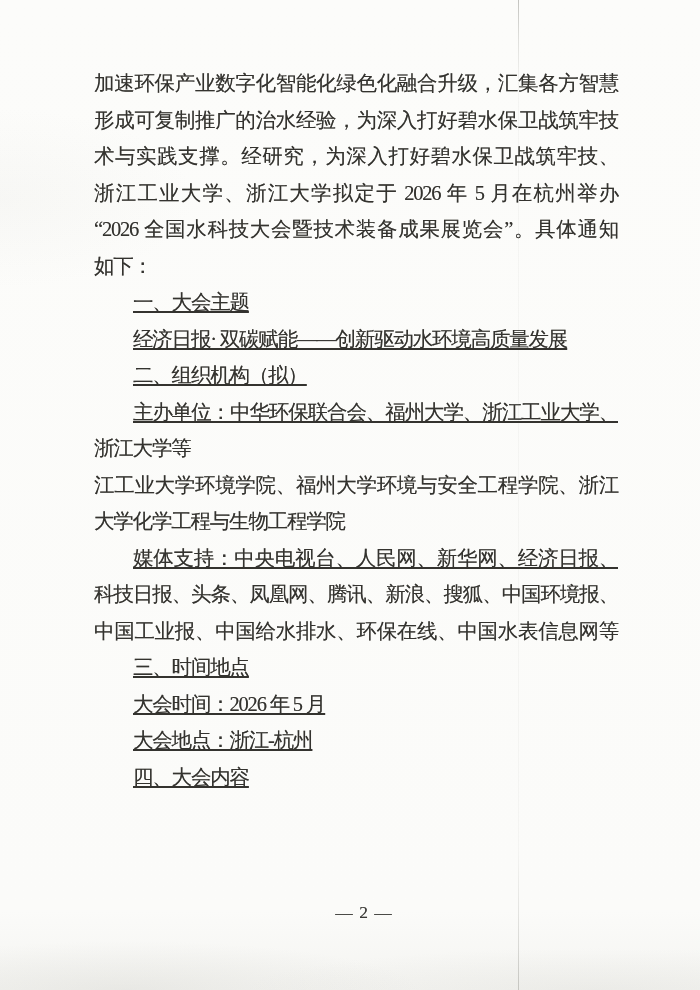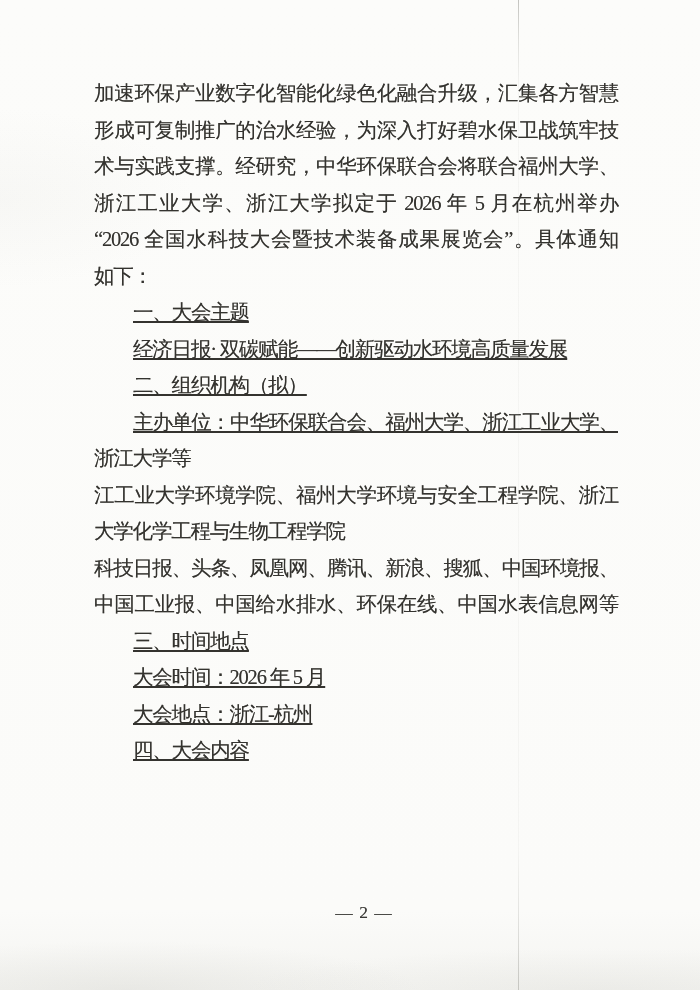--- a/index.html
+++ b/index.html
@@ -30,21 +30,21 @@
       rgba(150,150,144,0.55) 0%,
       rgba(150,150,144,0.28) 4%,
       rgba(150,150,144,0.07) 9%,
       rgba(150,150,144,0.07) 86%,
       rgba(150,150,144,0.30) 95%,
       rgba(150,150,144,0.45) 100%);
   }
   .textblock {
     position: absolute;
     left: 94px;
-    top: 75px;
+    top: 65px;
     width: 524px;
   }
   .line {
     height: 36.5px;
     line-height: 36.5px;
     font-size: 20.5px;
     letter-spacing: -1.2px;
     color: #34332f;
     text-shadow: 0 0 0.5px rgba(52,51,47,0.55);
     white-space: nowrap;
@@ -73,31 +73,32 @@
   }
 </style>
 </head>
 <body>
 
 <div class="page">
   <div class="crease"></div>
   <div class="textblock">
       <div class="line fill">加速环保产业数字化智能化绿色化融合升级，汇集各方智慧</div>
       <div class="line fill">形成可复制推广的治水经验，为深入打好碧水保卫战筑牢技</div>
-      <div class="line fill">术与实践支撑。经研究，中华环保联合会将联合福州大学、</div>
+      <div class="line fill">术与实践支撑。经研究，为深入打好碧水保卫战筑牢技、</div>
       <div class="line fill">浙江工业大学、浙江大学拟定于 2026 年 5 月在杭州举办</div>
       <div class="line fill">“2026 全国水科技大会暨技术装备成果展览会”。具体通知</div>
       <div class="line">如下：</div>
       <div class="line indent">一、大会主题</div>
       <div class="line indent">经济日报· 双碳赋能——创新驱动水环境高质量发展</div>
       <div class="line indent">二、组织机构（拟）</div>
       <div class="line indent fill">主办单位：中华环保联合会、福州大学、浙江工业大学、</div>
       <div class="line">浙江大学等</div>
       <div class="line fill">江工业大学环境学院、福州大学环境与安全工程学院、浙江</div>
       <div class="line">大学化学工程与生物工程学院</div>
+      <div class="line indent fill">媒体支持：中央电视台、人民网、新华网、经济日报、</div>
       <div class="line fill">科技日报、头条、凤凰网、腾讯、新浪、搜狐、中国环境报、</div>
       <div class="line fill">中国工业报、中国给水排水、环保在线、中国水表信息网等</div>
       <div class="line indent">三、时间地点</div>
       <div class="line indent">大会时间：2026 年 5 月</div>
       <div class="line indent">大会地点：浙江-杭州</div>
       <div class="line indent">四、大会内容</div>
     </div>
   <div class="footer">— 2 —</div>
 </div>
 

